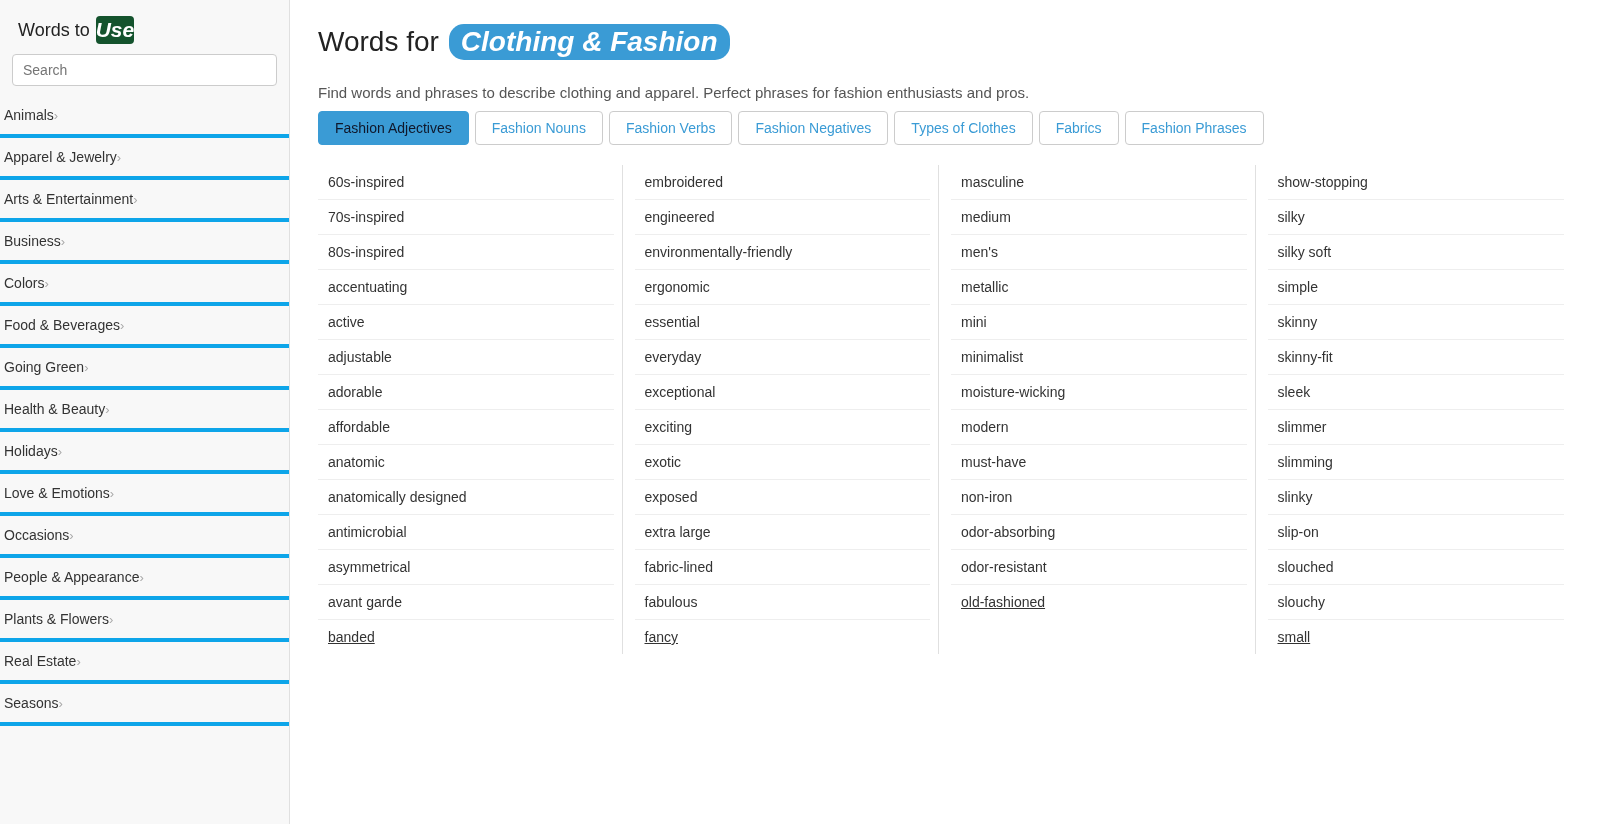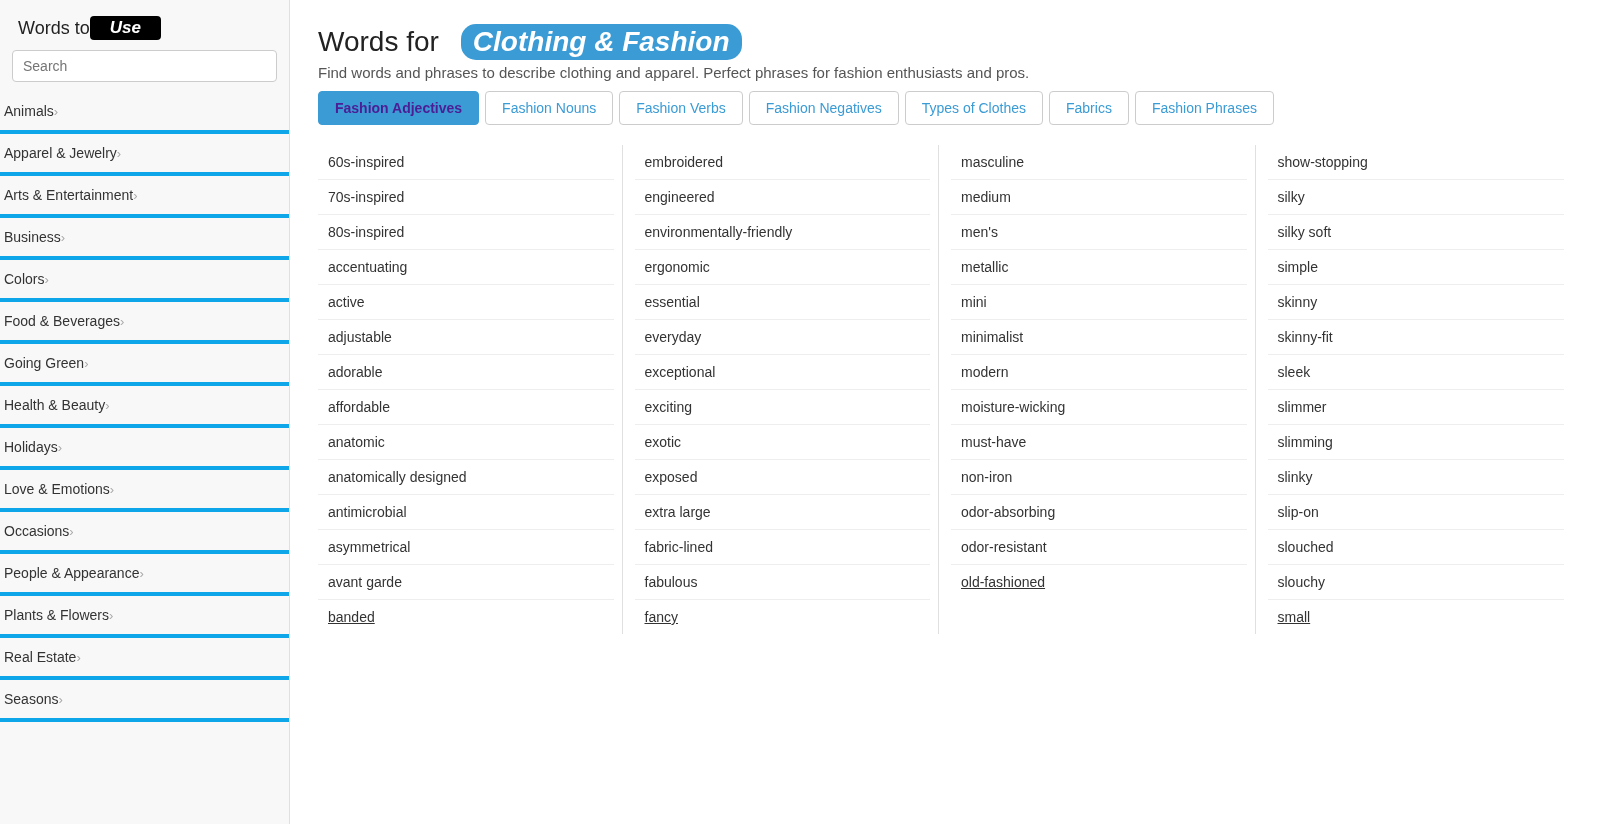--- a/index.html
+++ b/index.html
@@ -13,29 +13,30 @@
       border-right: 1px solid #e0e0e0;
       display: flex;
       flex-direction: column;
       height: 100%;
       overflow-y: auto;
     }
     #logo-area {
       padding: 16px 18px 10px 18px;
       display: flex;
       align-items: center;
+      gap: 6px;
     }
     .logo-text-words { font-size: 18px; font-weight: 500; color: #222; }
     .logo-badge {
-      background: #000000;
+      background: #14532d;
       color: #fff;
-      font-size: 17px;
+      font-size: 21px;
       font-style: italic;
       font-weight: 700;
-      padding: 2px 20px;
+      padding: 2px 0;
       border-radius: 4px;
     }
     #search-box {
       margin: 0 12px 10px 12px;
     }
     #search-input {
       width: 100%;
       padding: 7px 10px;
       border: 1px solid #ccc;
       border-radius: 4px;
@@ -63,22 +64,22 @@
     }
     #page-header {
       margin-bottom: 10px;
     }
     .page-title {
       font-size: 28px;
       font-weight: 400;
       color: #222;
       display: flex;
       align-items: center;
-      gap: 22px;
-      margin-bottom: 4px;
+      gap: 10px;
+      margin-bottom: 24px;
     }
     .title-badge {
       background: #3a9bd5;
       color: #fff;
       font-style: italic;
       font-weight: 700;
       font-size: 28px;
       padding: 2px 12px;
       border-radius: 15px;
     }
@@ -98,23 +99,22 @@
       padding: 8px 16px;
       border: 1px solid #ccc;
       border-radius: 4px;
       font-size: 14px;
       cursor: pointer;
       background: #fff;
       color: #3a9bd5;
     }
     .tab-btn.active {
       background: #3a9bd5;
-      color: #4c1d95;
+      color: #0f172a;
       border-color: #3a9bd5;
-      font-weight: bold;
     }
 
     
     #word-grid {
       display: grid;
       grid-template-columns: repeat(4, 1fr);
       gap: 12px;
     }
     .word-column {
       border-right: 1px solid #e0e0e0;
@@ -256,22 +256,22 @@
         <div class="word-item">fabulous</div>
         <div class="word-item">fancy</div>
       </div>
       <div class="word-column">
         <div class="word-item">masculine</div>
         <div class="word-item">medium</div>
         <div class="word-item">men's</div>
         <div class="word-item">metallic</div>
         <div class="word-item">mini</div>
         <div class="word-item">minimalist</div>
+        <div class="word-item">moisture-wicking</div>
         <div class="word-item">modern</div>
-        <div class="word-item">moisture-wicking</div>
         <div class="word-item">must-have</div>
         <div class="word-item">non-iron</div>
         <div class="word-item">odor-absorbing</div>
         <div class="word-item">odor-resistant</div>
         <div class="word-item">old-fashioned</div>
       </div>
       <div class="word-column">
         <div class="word-item">show-stopping</div>
         <div class="word-item">silky</div>
         <div class="word-item">silky soft</div>

